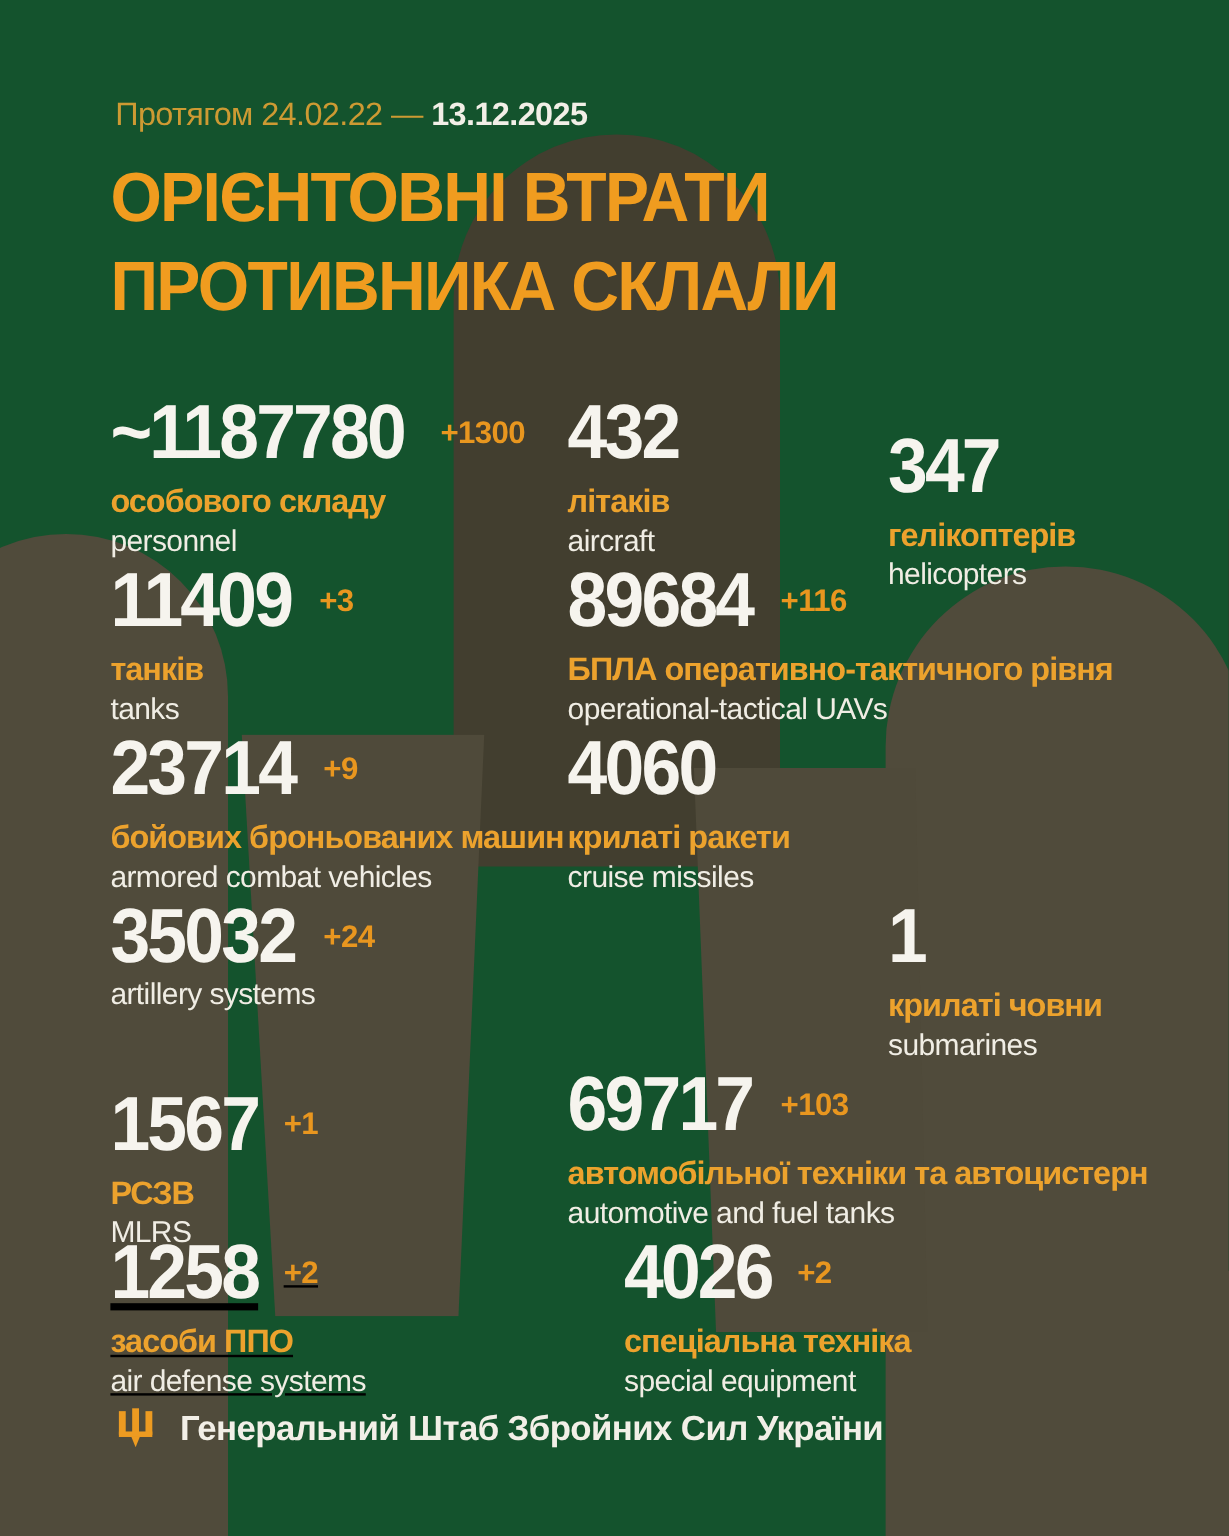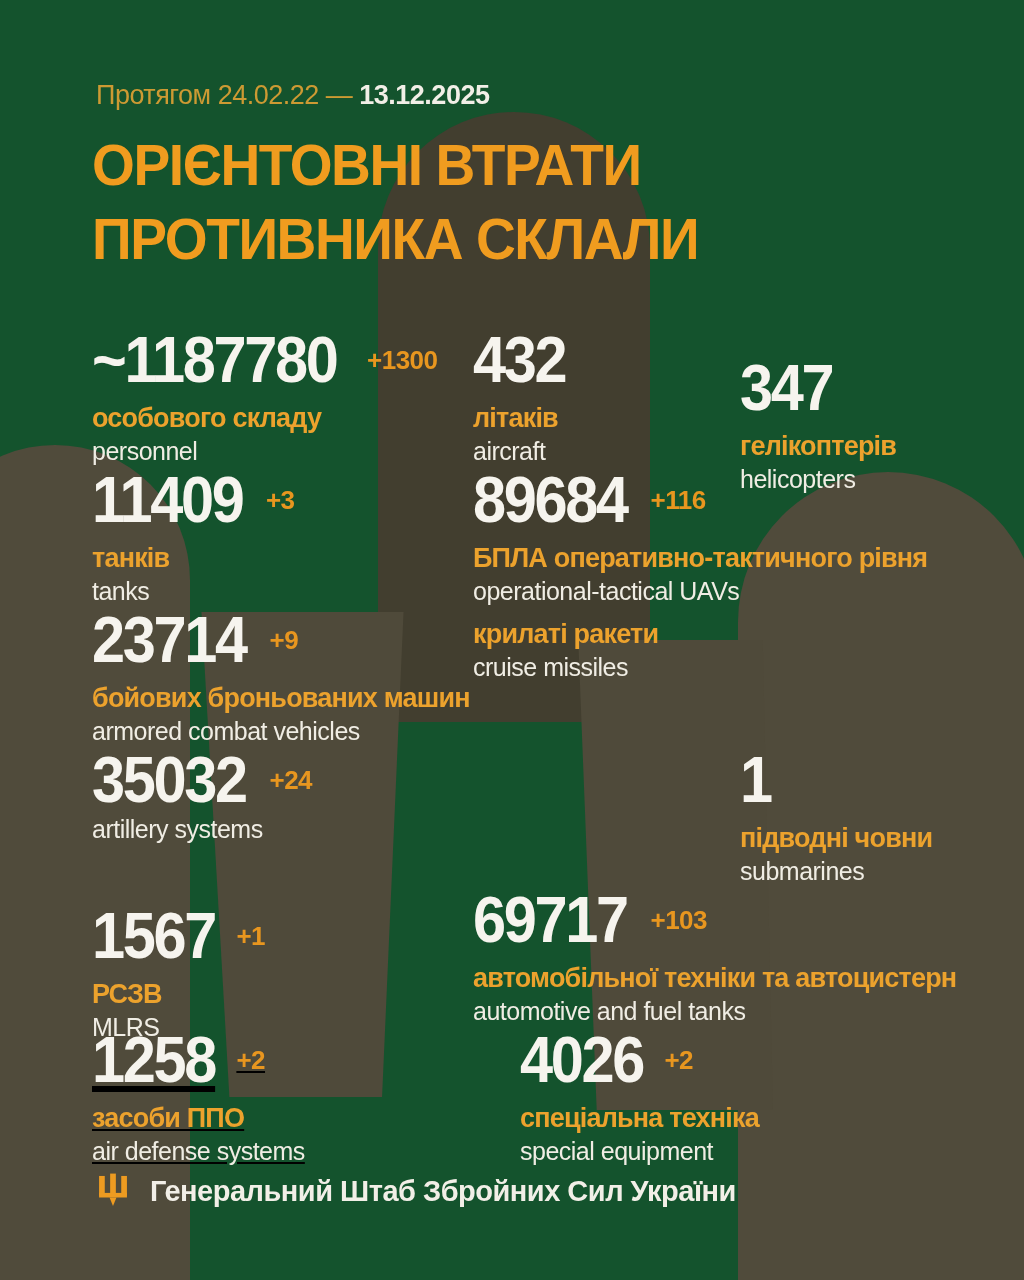--- a/index.html
+++ b/index.html
@@ -105,37 +105,41 @@
 
   <div class="stat" style="left:92px;top:608px;">
     <div class="numrow">
         <span class="num">23714</span>
         <span class="delta">+9</span>
       </div>
     <div class="luk">бойових броньованих машин</div>
     <div class="len">armored combat vehicles</div>
   </div>
   <div class="stat" style="left:473px;top:608px;">
+    <div class="numrow">
+        <span class="num">4060</span>
+        <span class="delta"></span>
+      </div>
     <div class="luk">крилаті ракети</div>
     <div class="len">cruise missiles</div>
   </div>
 
   <div class="stat" style="left:92px;top:748px;">
     <div class="numrow">
         <span class="num">35032</span>
         <span class="delta">+24</span>
       </div>
     <div class="len">artillery systems</div>
   </div>
   <div class="stat" style="left:740px;top:748px;">
     <div class="numrow">
         <span class="num">1</span>
         <span class="delta"></span>
       </div>
-    <div class="luk">підводні човни</div>
+    <div class="luk">крилаті човни</div>
     <div class="len">submarines</div>
   </div>
 
   <div class="stat" style="left:92px;top:904px;">
     <div class="numrow">
         <span class="num">1567</span>
         <span class="delta">+1</span>
       </div>
     <div class="luk">РСЗВ</div>
     <div class="len">MLRS</div>

